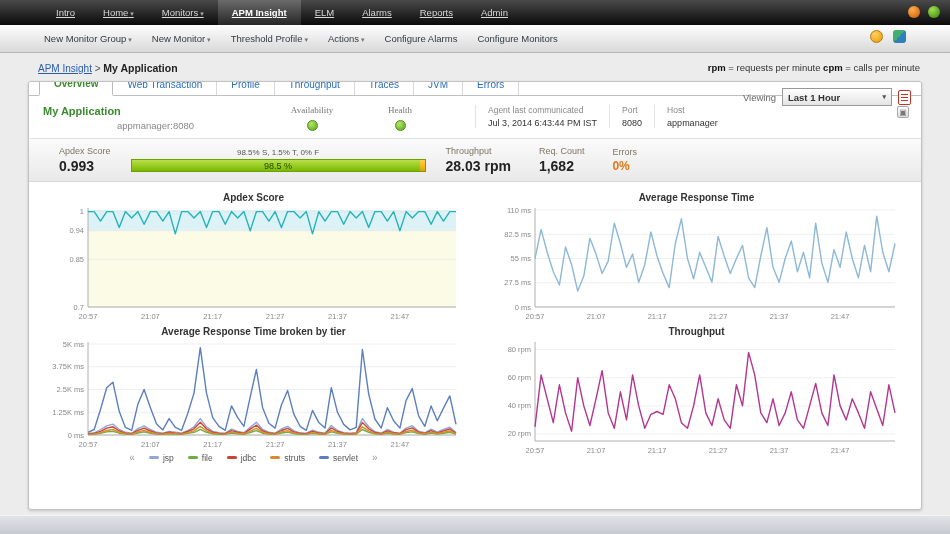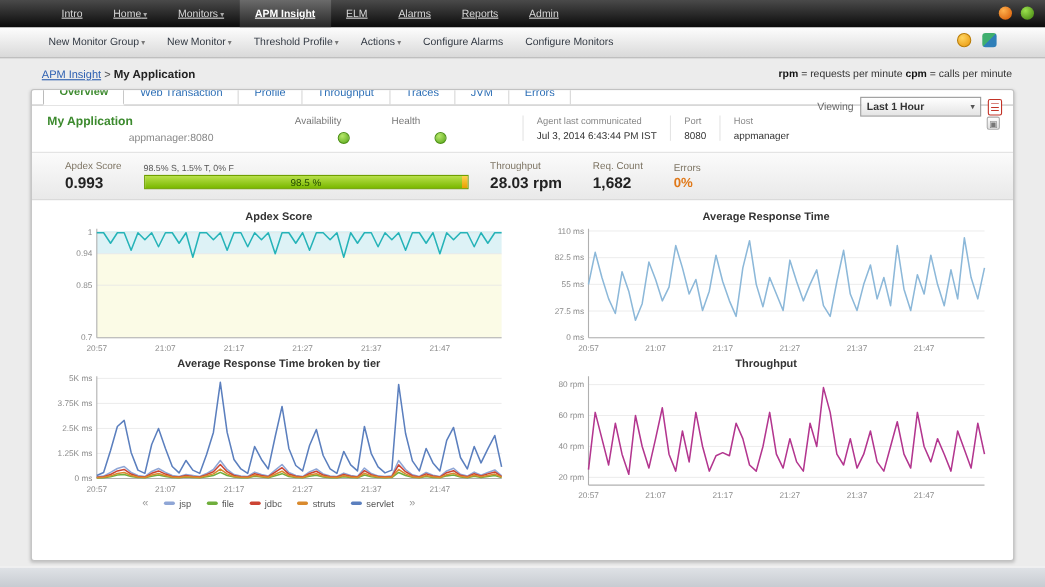--- a/index.html
+++ b/index.html
@@ -47,37 +47,37 @@
   #view-select .sel-caret { font-size:7px; color:#555; }
   .pdf-icon { width:13px; height:15px; background:#fff; border:1px solid #c23327; border-radius:2px; position:relative; cursor:pointer; }
   .pdf-icon::after { content:""; position:absolute; left:2px; right:2px; top:3px; height:8px;
      background:repeating-linear-gradient(#c23327 0 1px, transparent 1px 3px); }
 
   
   #summary { display:flex; align-items:flex-start; padding:9px 14px 7px; border-bottom:1px solid #e2e2e2; position:relative; }
   #app-id { width:225px; }
   #app-name { color:#3c8a2e; font-weight:bold; font-size:11px; }
   #app-host { color:#888; font-size:9.5px; margin-top:3px;text-align:center; }
-  .stat-col { width:88px; text-align:left; }
+  .stat-col { width:88px; text-align:center;font-family:Liberation Serif, serif; }
   .stat-label { font-size:9px; color:#777; }
   .health-dot { width:11px; height:11px; border-radius:50%; margin:5px auto 0; background:radial-gradient(circle at 35% 30%, #b6e86a, #57a519); border:1px solid #4c8f14; }
   #agent-info { display:flex; margin-left:31px; }
   .info-col { padding:0 12px; border-left:1px solid #e4e4e4; }
   .info-label { font-size:8.5px; color:#888; }
   .info-value { font-size:9px; color:#333; margin-top:3px; }
   #expand-icon { position:absolute; right:12px; top:10px; width:12px; height:12px; border:1px solid #aaa; background:linear-gradient(#fff,#ddd); border-radius:2px; font-size:8px; color:#777; text-align:center; line-height:11px; cursor:pointer; }
 
   
   #metricsbar { height:43px; display:flex; align-items:center; background:linear-gradient(#fbfbfb,#e9e9e9); border-bottom:1px solid #d6d6d6; padding:0 16px; }
   .metric { padding:0 14px; }
   .metric-label { font-size:9px; color:#7d7463; }
   .metric-value { font-size:14px; font-weight:bold; color:#222; margin-top:2px; }
   .metric-value.warn { color:#e07818; font-size:12px; }
   #sla-block { width:295px; margin:0 6px; }
-  #sla-caption { font-size:8px; color:#555; margin-bottom:2px; }
+  #sla-caption { font-size:8px; color:#555; text-align:center; margin-bottom:2px; }
   #sla-bar { height:13px; border:1px solid #6f9f00; background:#e8e8e8; display:flex; position:relative; }
   #sla-bar-green { background:linear-gradient(#b8e04a,#7ab800); height:100%; }
   #sla-bar-tol { background:linear-gradient(#ffd24d,#e8a000); height:100%; }
   #sla-bar-text { position:absolute; left:0; right:0; top:0; text-align:center; font-size:9px; font-weight:normal; color:#234b00; line-height:13px; }
 
   
   #charts { padding:6px 14px 0; display:grid; grid-template-columns:1fr 1fr; column-gap:22px; }
   .chart { text-align:center; }
   .ctitle { font-size:10px; font-weight:bold; color:#333; margin:4px 0 1px; }
   .chart svg { display:block; margin:0 auto; }

